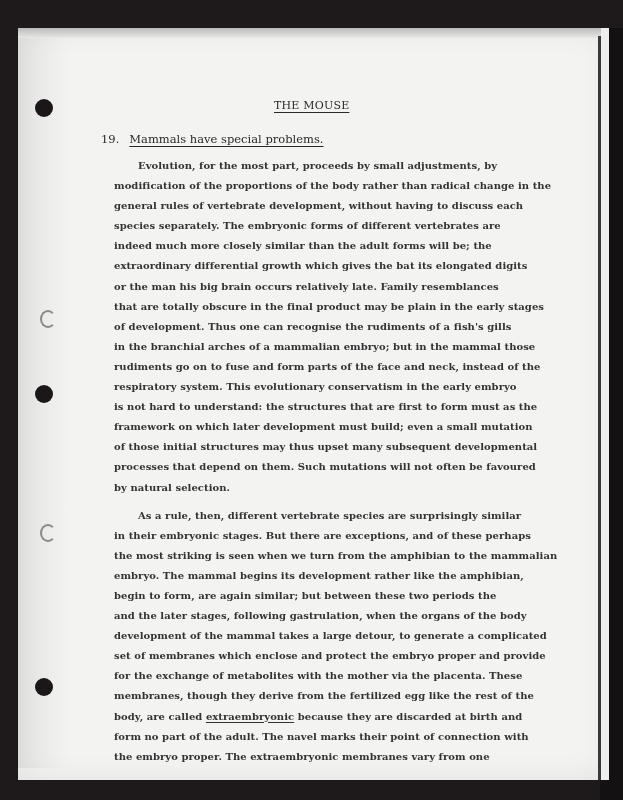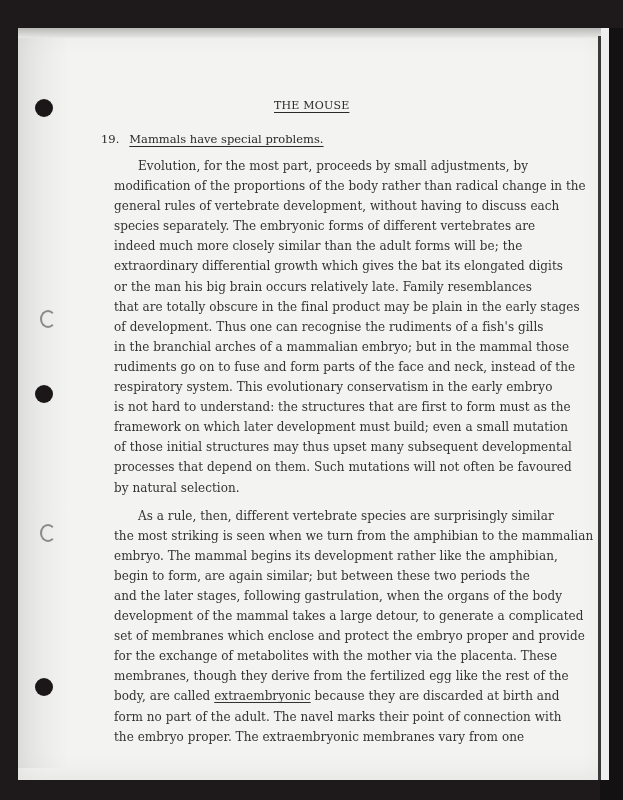--- a/index.html
+++ b/index.html
@@ -101,24 +101,25 @@
     }
     .section-title {
       text-decoration: underline;
       text-underline-offset: 3px;
     }
     .body-text {
       position: absolute;
       left: 96px;
       top: 128px;
       width: 460px;
-      font-size: 12px;
+      font-size: 10px;
       line-height: 20.1px;
       color: #333;
       letter-spacing: 0.05px;
+      font-weight: bold;
     }
     .line {
       white-space: nowrap;
       display: block;
     }
     .indent {
       padding-left: 24px;
     }
     .underlined {
       text-decoration: underline;
@@ -165,20 +166,21 @@
       <span class="line">respiratory system.   This evolutionary conservatism in the early embryo</span>
       <span class="line">is not hard to understand: the structures that are first to form must as the</span>
       <span class="line">framework on which later development must build; even a small mutation</span>
       <span class="line">of those initial structures may thus upset many subsequent developmental</span>
       <span class="line">processes that depend on them.   Such mutations will not often be favoured</span>
       <span class="line">by natural selection.</span>
     </div>
     <div style="height:8px;"></div>
     <div>
       <span class="line indent">As a rule, then, different vertebrate species are surprisingly similar</span>
+      <span class="line">in their embryonic stages.   But there are exceptions, and of these perhaps</span>
       <span class="line">the most striking is seen when we turn from the amphibian to the mammalian</span>
       <span class="line">embryo.   The mammal begins its development rather like the amphibian,</span>
       <span class="line">begin to form, are again similar; but between these two periods the</span>
       <span class="line">and the later stages, following gastrulation, when the organs of the body</span>
       <span class="line">development of the mammal takes a large detour, to generate a complicated</span>
       <span class="line">set of membranes which enclose and protect the embryo proper and provide</span>
       <span class="line">for the exchange of metabolites with the mother via the placenta.   These</span>
       <span class="line">membranes, though they derive from the fertilized egg like the rest of the</span>
       <span class="line"><span>body, are called </span><span class="underlined">extraembryonic</span><span> because they are discarded at birth and</span></span>
       <span class="line">form no part of the adult.   The navel marks their point of connection with</span>

